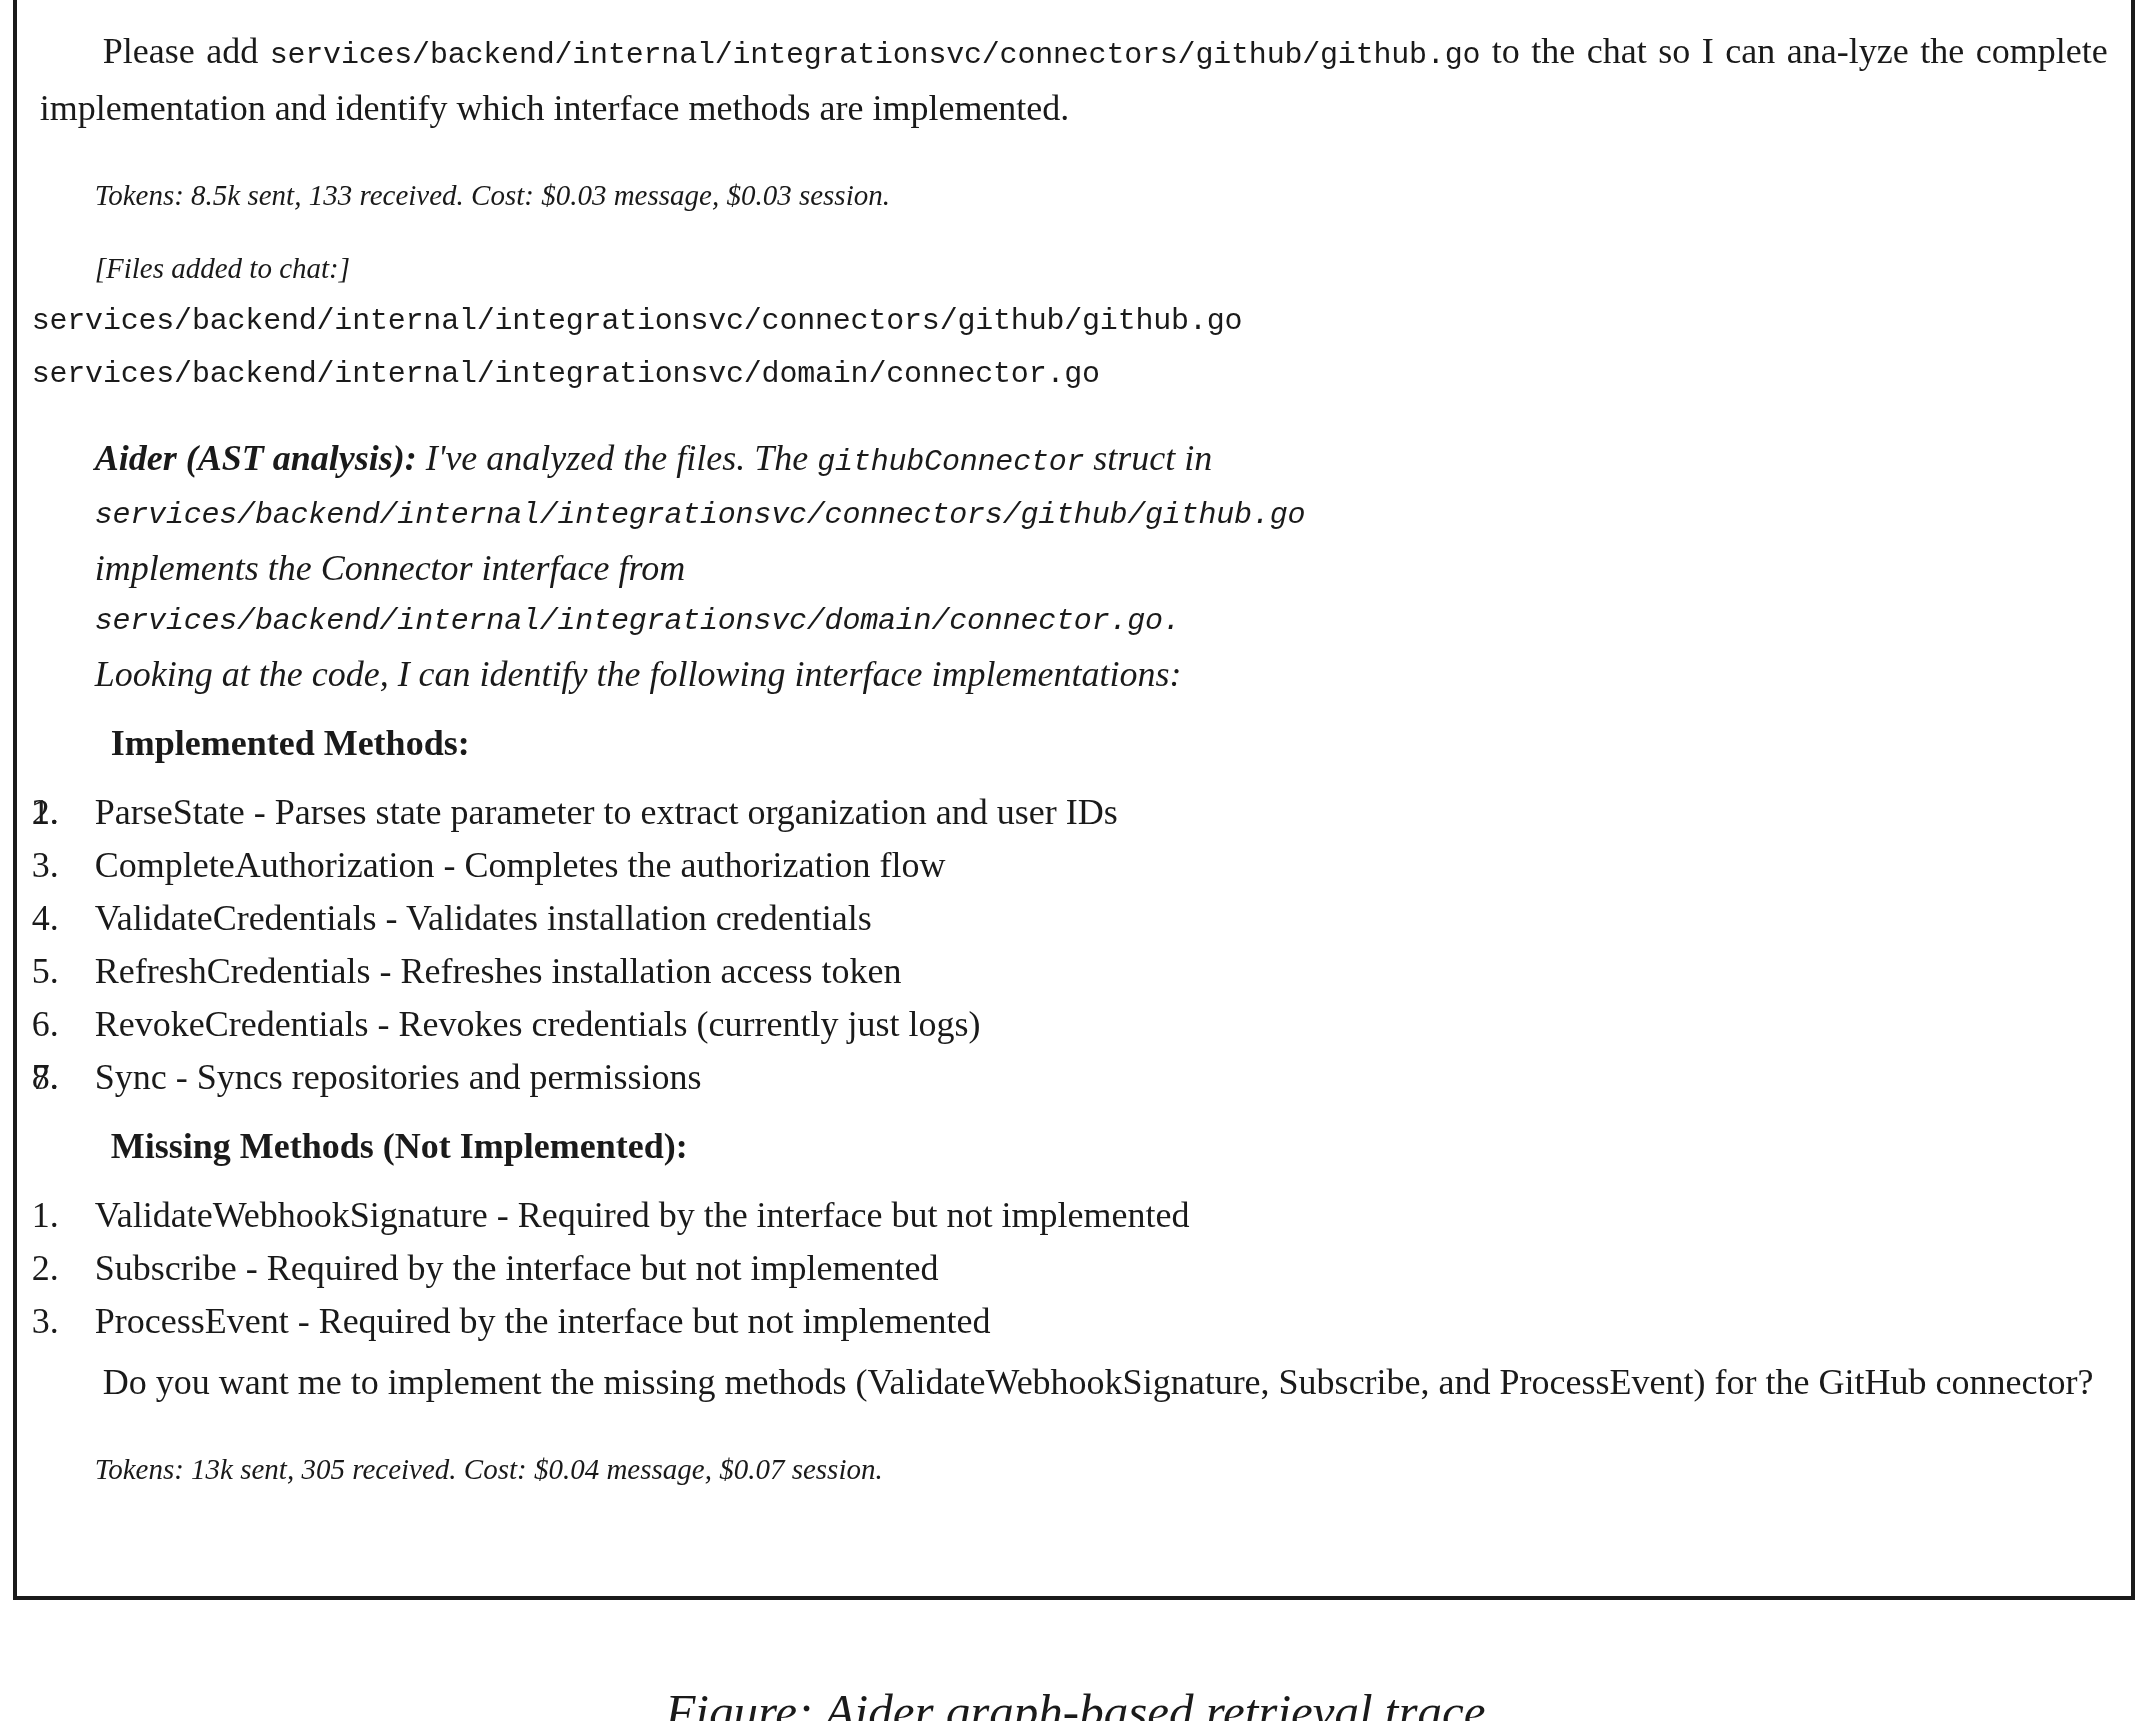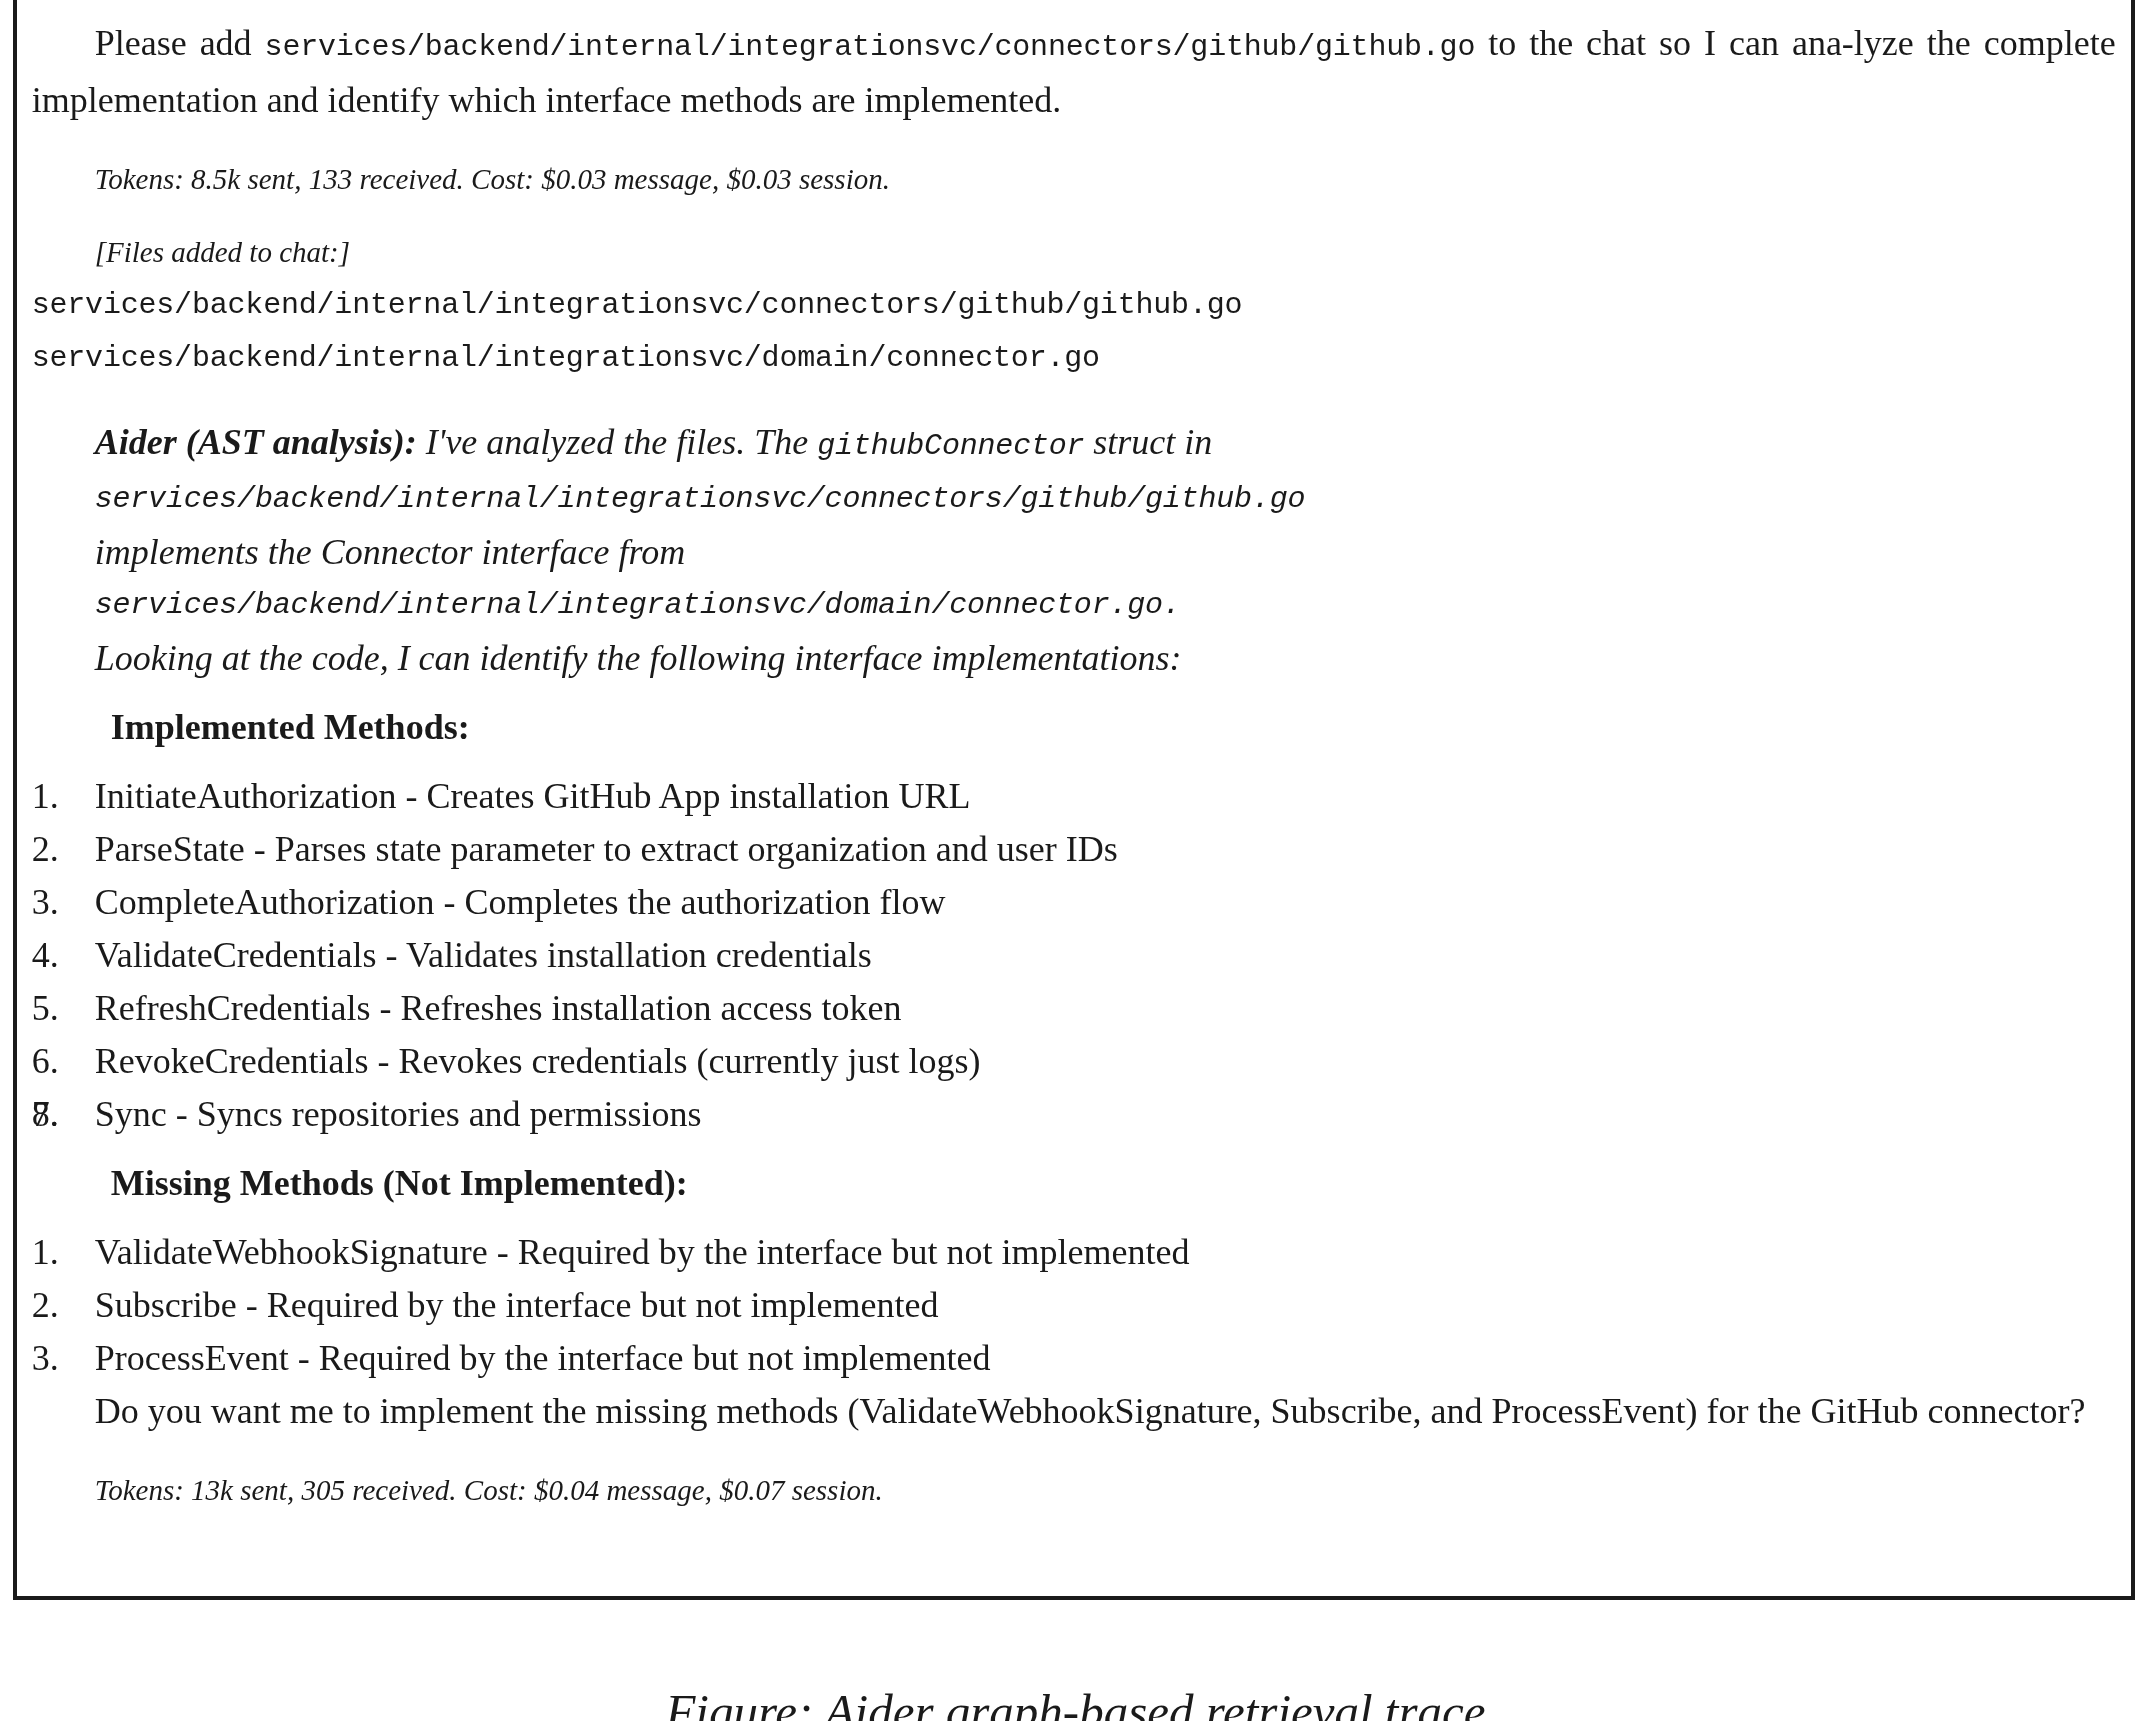--- a/index.html
+++ b/index.html
@@ -41,21 +41,21 @@
     box-sizing: border-box;
     height: 100%;
   }
 
   
   .p {
     font-size: 36px;
     line-height: 53px;
     text-align: justify;
     text-justify: inter-word;
-    margin: 0;
+    margin: 8px;
     hyphens: manual;
   }
   .p.indent { text-indent: 63px; }
 
   .block-gap-sm { height: 19.6px; }
   .block-gap-md { height: 26.5px; }
   .block-gap-lg { height: 31px; }
 
   .mono {
     font-family: "Liberation Mono", "DejaVu Sans Mono", monospace;
@@ -168,21 +168,21 @@
 
         <p class="line mono-line">services/backend/internal/integrationsvc/connectors/github/github.go</p>
         <p class="line">implements the Connector interface from</p>
         <p class="line mono-line">services/backend/internal/integrationsvc/domain/connector.go.</p>
         <p class="line">Looking at the code, I can identify the following interface implementations:</p>
       </div>
 
       <p class="hang-head">Implemented Methods:</p>
 
       <ol class="numlist">
-        <li><span class="num">1.</span><span>InitiateAuthorization - Creates GitHub App installation URL</span></li>
+        <li><span class="num">1.</span></li>
         <li><span class="num">2.</span><span>ParseState - Parses state parameter to extract organization and user IDs</span></li>
         <li><span class="num">3.</span><span>CompleteAuthorization - Completes the authorization flow</span></li>
         <li><span class="num">4.</span><span>ValidateCredentials - Validates installation credentials</span></li>
         <li><span class="num">5.</span><span>RefreshCredentials - Refreshes installation access token</span></li>
         <li><span class="num">6.</span><span>RevokeCredentials - Revokes credentials (currently just logs)</span></li>
         <li><span class="num">7.</span></li>
         <li><span class="num">8.</span><span>Sync - Syncs repositories and permissions</span></li>
       </ol>
 
       <p class="hang-head">Missing Methods (Not Implemented):</p>

